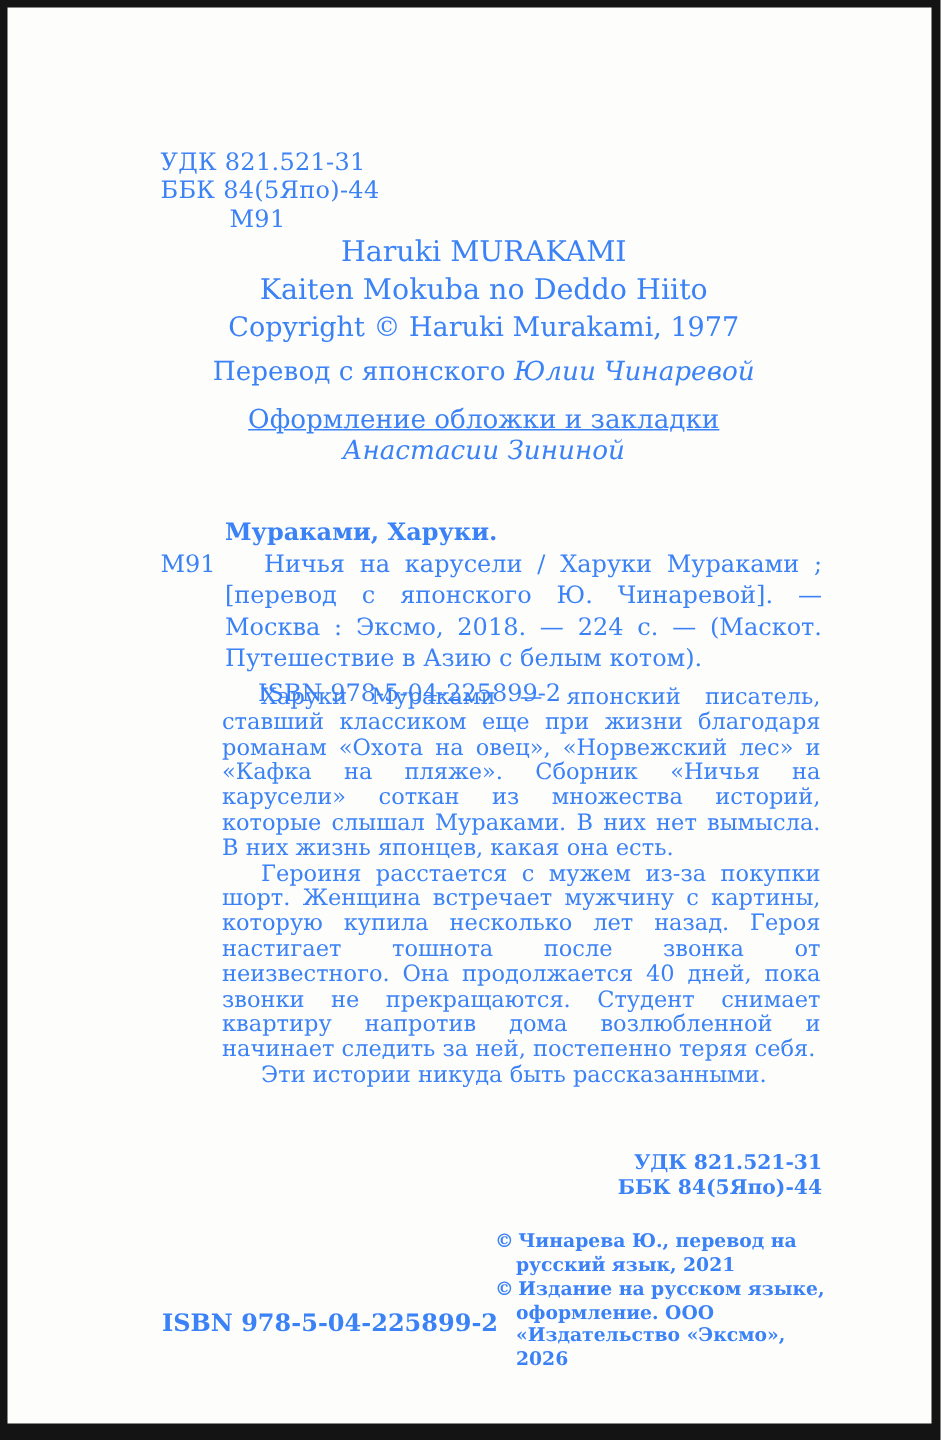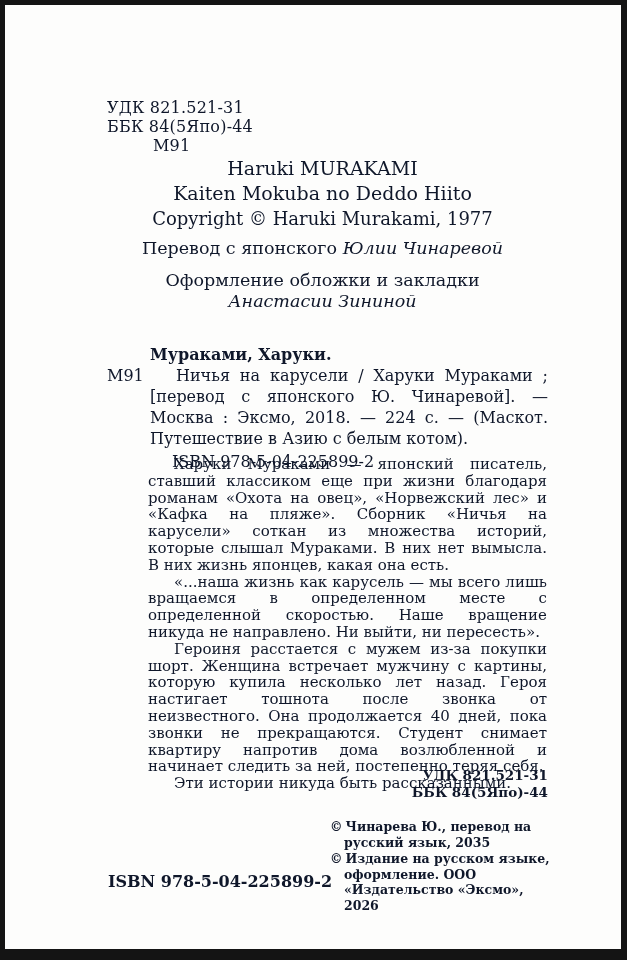--- a/index.html
+++ b/index.html
@@ -1,21 +1,21 @@
 <!DOCTYPE html>
 <html><head>
 <meta charset="utf-8">
 <style>
   html, body { margin: 0; padding: 0; background: #444; }
   .page {
     position: relative;
     width: 627px;
     height: 960px;
     background: #fdfdfc;
-    color: #0f172a;
+    color: #3b82f6;
     font-family: "DejaVu Serif", serif;
     overflow: hidden;
     margin: 0 auto;
   }
   .frame {
     position: absolute;
     inset: 0;
     border: solid #141414;
     border-width: 5px 6px 11px 5px;
     pointer-events: none;
@@ -37,21 +37,21 @@
   .title-block {
     position: absolute;
     left: 95px;
     top: 156px;
     width: 455px;
     text-align: center;
   }
   .title-block .lat { font-size: 19px; line-height: 25px; }
   .title-block .cop { font-size: 18px; line-height: 25px; margin-bottom: 5px; }
   .title-block .cyr { font-size: 17.5px; line-height: 25px; margin-bottom: 9px; }
-  .title-block .design { font-size: 17.5px; line-height: 21px; margin-bottom: 0; }
+  .title-block .design { font-size: 17.5px; line-height: 21px; margin-bottom: 0; text-decoration: underline; }
   .title-block .designer { font-size: 17.5px; line-height: 21px; font-style: italic; }
   .title-block i { font-style: italic; }
 
   
   .catalog {
     position: absolute;
     left: 107px;
     top: 344px;
     width: 441px;
     font-size: 16px;
@@ -138,29 +138,28 @@
     <div class="heading">Мураками, Харуки.</div>
     <div class="entry-row">
       <span class="entry-code">М91</span>
       <p class="entry">Ничья на карусели / Харуки Мураками ; [перевод с японского Ю. Чинаревой]. — Москва : Эксмо, 2018. — 224 с. — (Маскот. Путешествие в Азию с белым котом).</p>
     </div>
     <div class="isbn-mid">ISBN 978-5-04-225899-2</div>
   </div>
 
   <div class="annotation">
     <p>Харуки Мураками — японский писатель, ставший классиком еще при жизни благодаря романам «Охота на овец», «Норвежский лес» и «Кафка на пляже». Сборник «Ничья на карусели» соткан из множества историй, которые слышал Мураками. В них нет вымысла. В них жизнь японцев, какая она есть.</p>
-    <p>«...наша жизнь как карусель — мы всего лишь вращаемся в определенном месте с определенной скоростью. Наше вращение никуда не направлено. Ни выйти, ни пересесть».</p>
     <p>Героиня расстается с мужем из-за покупки шорт. Женщина встречает мужчину с картины, которую купила несколько лет назад. Героя настигает тошнота после звонка от неизвестного. Она продолжается 40 дней, пока звонки не прекращаются. Студент снимает квартиру напротив дома возлюбленной и начинает следить за ней, постепенно теряя себя.</p>
     <p>Эти истории никуда быть рассказанными.</p>
   </div>
 
   <div class="codes-bottom">
     <div>УДК 821.521-31</div>
     <div>ББК 84(5Япо)-44</div>
   </div>
 
   <div class="copyrights">
-    <div class="cp-item"><span class="cp-symbol">©</span><span>Чинарева Ю., перевод на русский язык, 2035</span></div>
+    <div class="cp-item"><span class="cp-symbol">©</span><span>Чинарева Ю., перевод на русский язык, 2021</span></div>
     <div class="cp-item"><span class="cp-symbol">©</span><span>Издание на русском языке, оформление. ООО «Издательство «Эксмо», 2026</span></div>
   </div>
 
   <div class="isbn-bottom">ISBN 978-5-04-225899-2</div>
 </div>
 
 </body></html>

